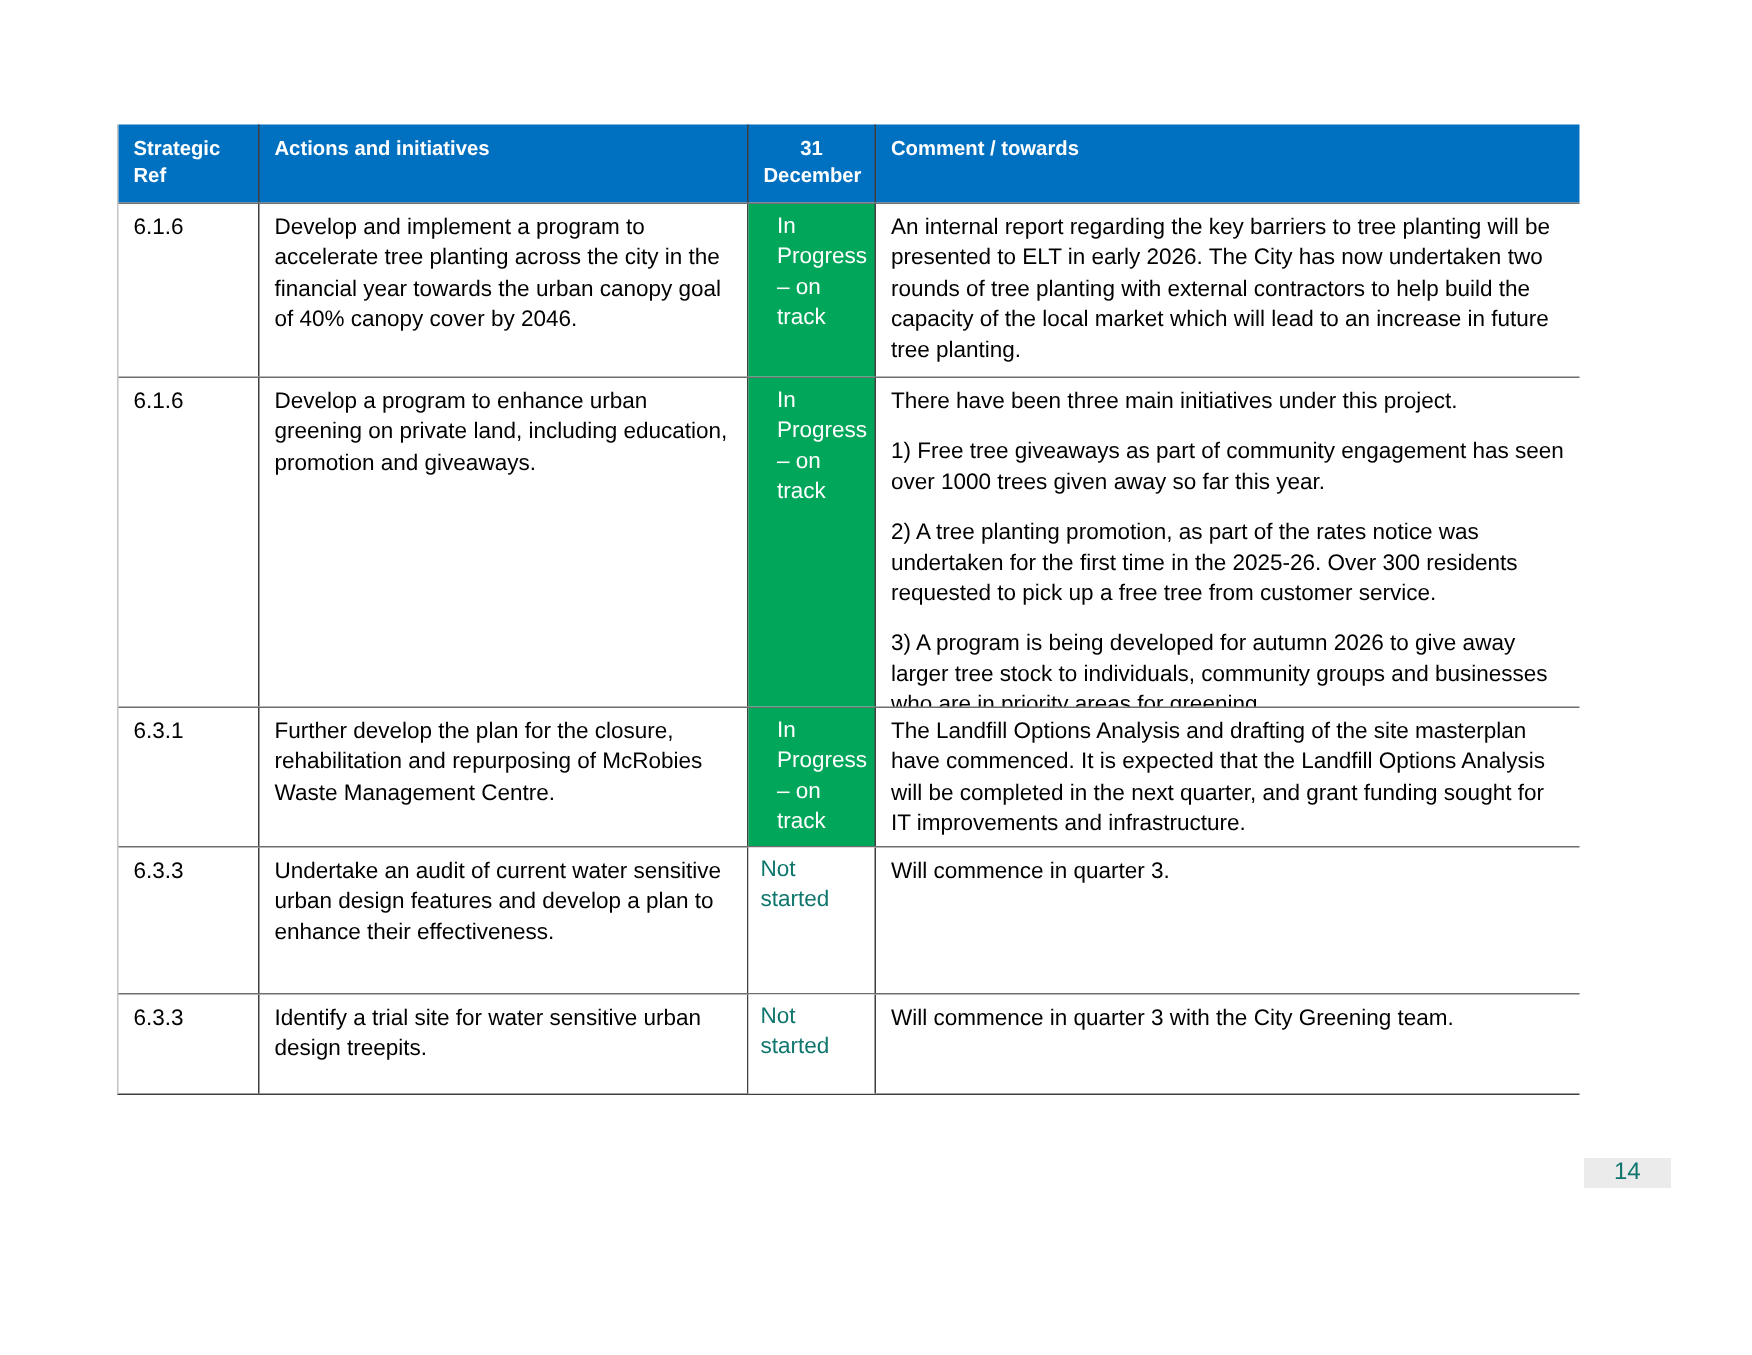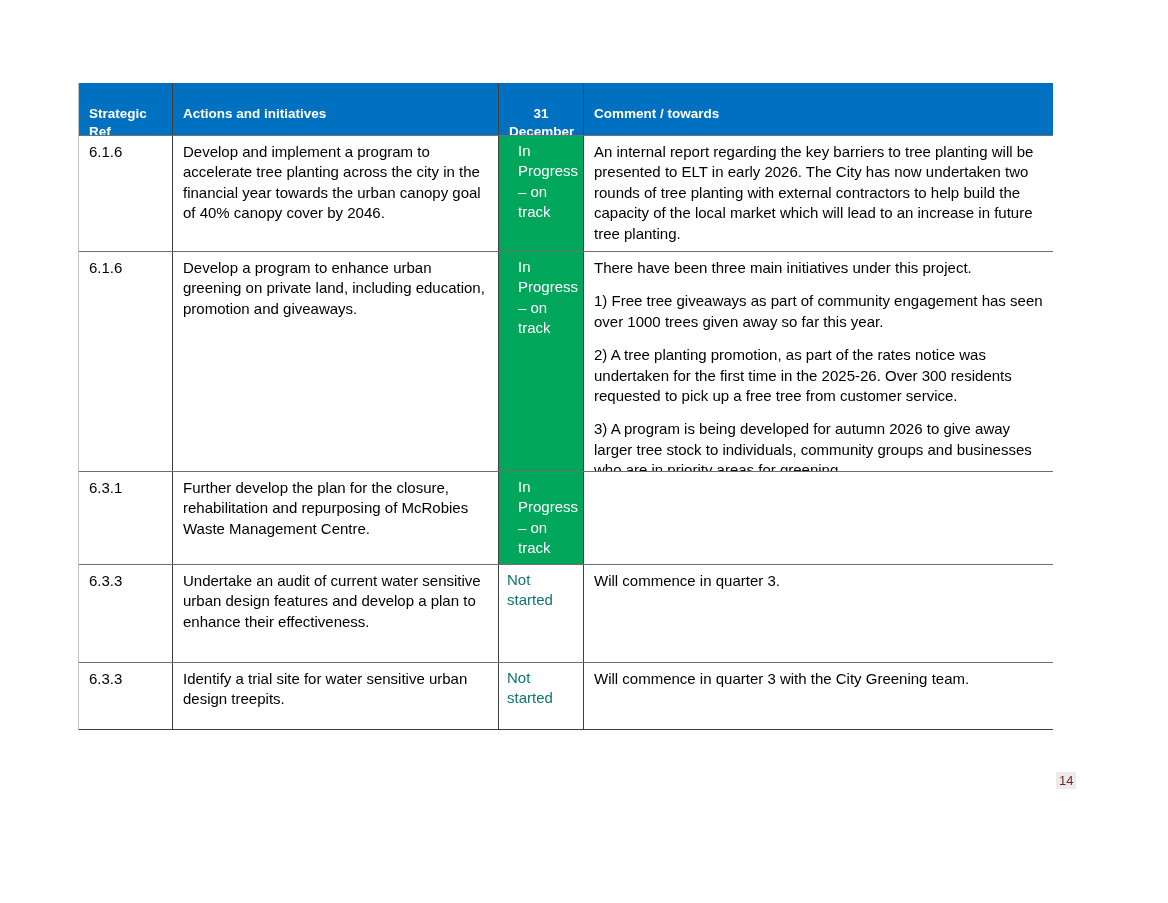--- a/index.html
+++ b/index.html
@@ -39,21 +39,21 @@
     overflow: hidden;
   }
   .c1, .c2, .c3 { border-right: 1px solid #3f3f3f; }
 
   .thead { background: var(--header-bg, #0070c0); }
   .thead .cell {
     color: var(--header-text, #ffffff);
     font-weight: bold;
     font-size: 13.5px;
     line-height: 1.3;
-    padding-top: 22px;
+    padding-top: 7px;
   }
   .center { text-align: center; }
 
   .status {
     font-size: 15px;
     padding: 5px 6px 4px 8px;
   }
   .status.green {
     background: var(--status-green-bg, #00a65a);
     color: var(--status-green-text, #ffffff);
@@ -63,24 +63,24 @@
     background: #ffffff;
     color: #0f766e;
   }
 
   .cell p { margin: 0 0 13px 0; }
   .cell p:last-child { margin-bottom: 0; }
 
   .page-number {
     position: absolute;
     left: 1056px; top: 772px;
-    font-size: 13px;
+    font-size: 16px;
     background: #ebebeb;
-    padding: 1px 3px;
-    color: #7f1d1d;
+    padding: 1px 20px;
+    color: #0f766e;
   }
 </style>
 </head>
 <body>
 
 <div class="page">
 
   <div class="report-table">
 
     <div class="trow thead h-head">
@@ -108,20 +108,23 @@
         <p>1) Free tree giveaways as part of community engagement has seen over 1000 trees given away so far this year.</p>
         <p>2) A tree planting promotion, as part of the rates notice was undertaken for the first time in the 2025-26. Over 300 residents requested to pick up a free tree from customer service.</p>
         <p>3) A program is being developed for autumn 2026 to give away larger tree stock to individuals, community groups and businesses who are in priority areas for greening.</p>
       </div>
     </div>
 
     <div class="trow r3">
       <div class="cell c1">6.3.1</div>
       <div class="cell c2">Further develop the plan for the closure, rehabilitation and repurposing of McRobies Waste Management Centre.</div>
       <div class="cell c3 status green">In Progress – on track</div>
+      <div class="cell c4">
+        <p>The Landfill Options Analysis and drafting of the site masterplan have commenced. It is expected that the Landfill Options Analysis will be completed in the next quarter, and grant funding sought for IT improvements and infrastructure.</p>
+      </div>
     </div>
 
     <div class="trow r4">
       <div class="cell c1">6.3.3</div>
       <div class="cell c2">Undertake an audit of current water sensitive urban design features and develop a plan to enhance their effectiveness.</div>
       <div class="cell c3 status plain">Not started</div>
       <div class="cell c4">
         <p>Will commence in quarter 3.</p>
       </div>
     </div>

